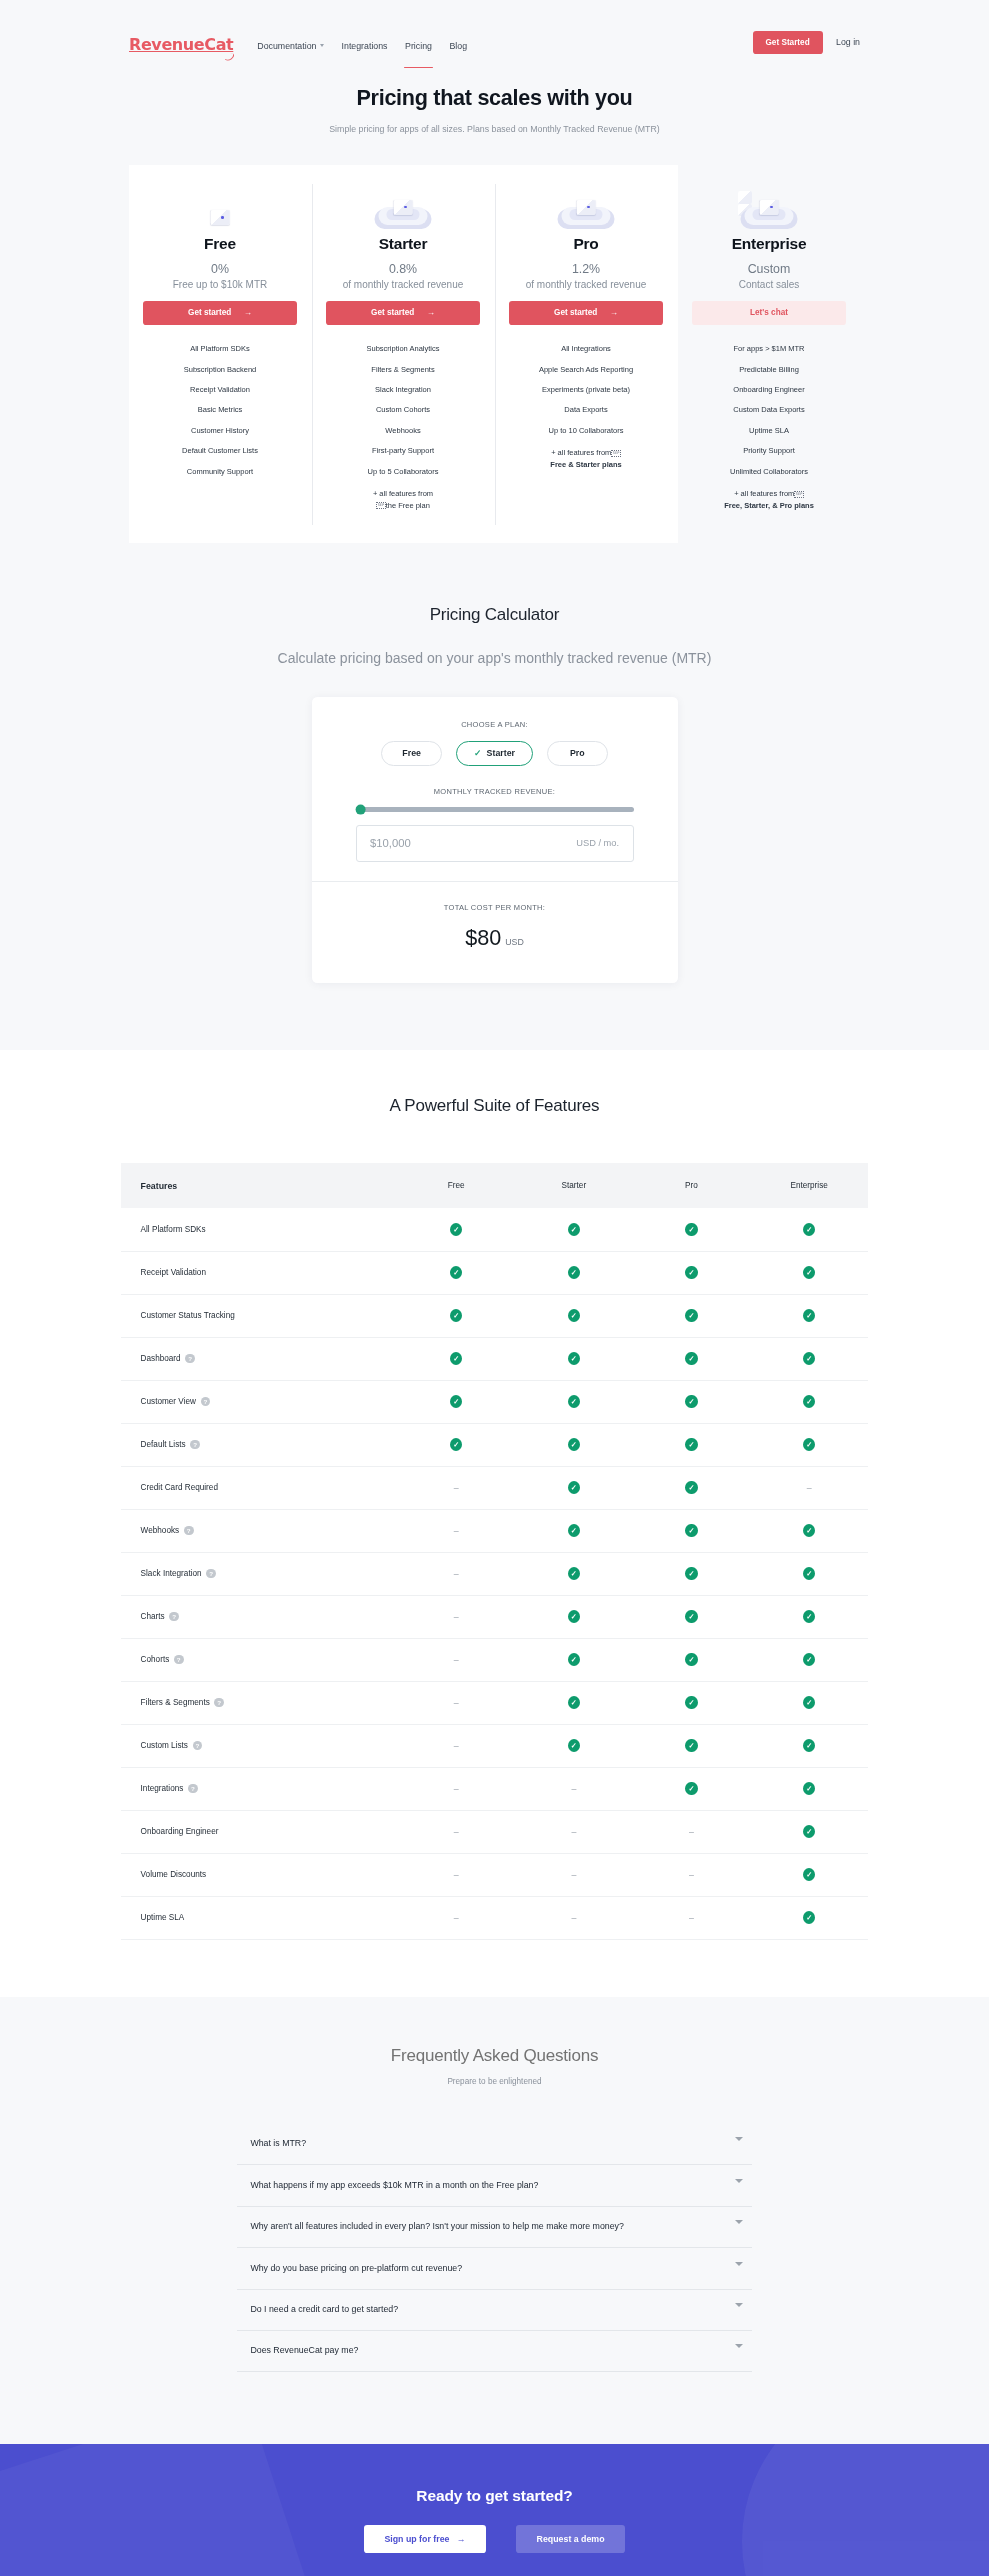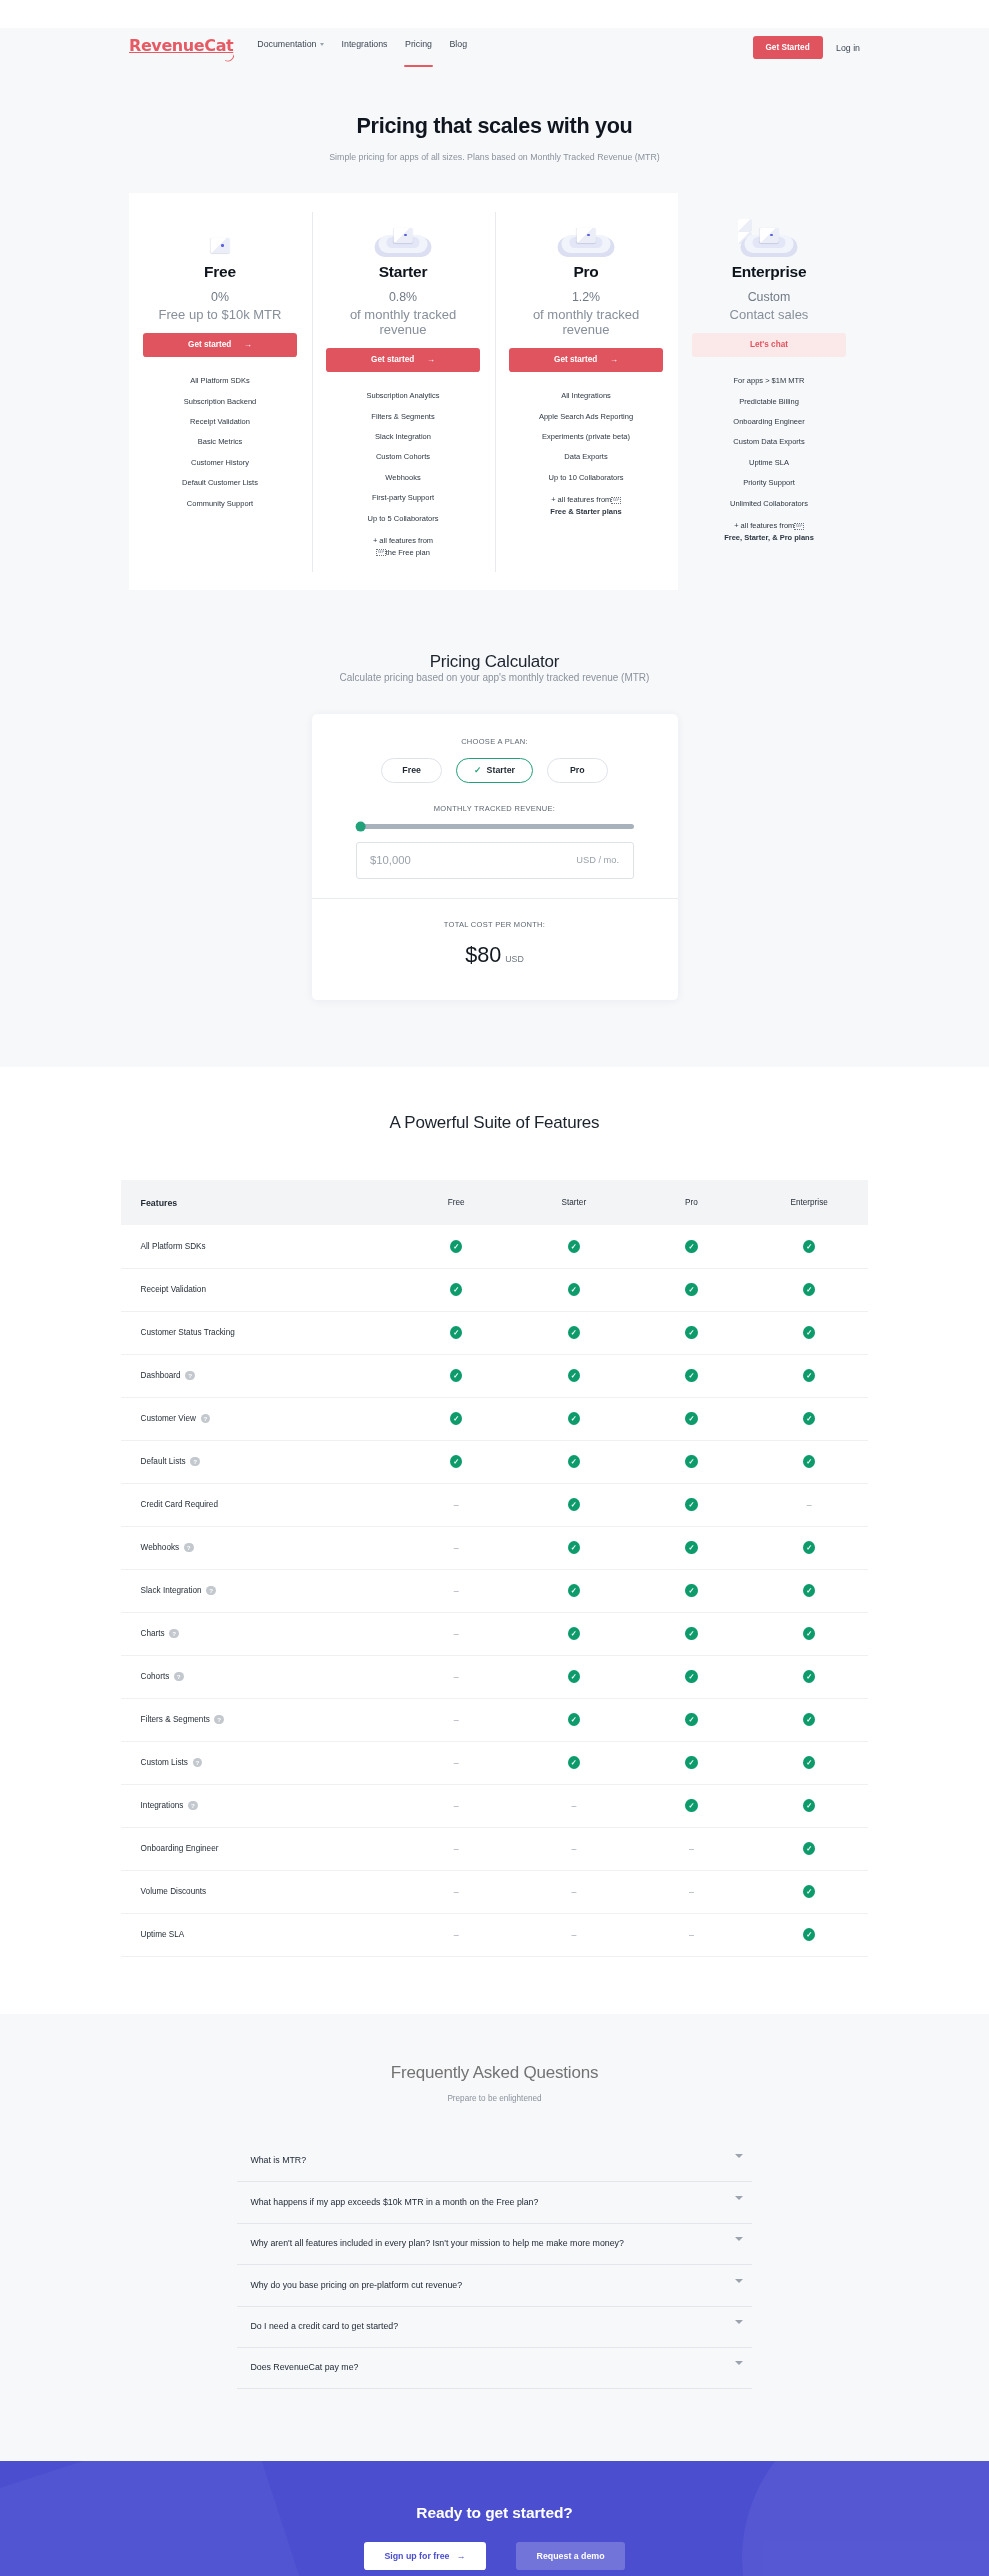--- a/index.html
+++ b/index.html
@@ -10,23 +10,22 @@
     color: #1b2430;
     -webkit-font-smoothing: antialiased;
   }
   .wrap { width: 989px; margin: 0 auto; }
 
   
   .site-header {
     height: 62px;
     background: #f7f8fa;
     display: flex;
-    align-items: flex-start;
+    align-items: flex-end;
     padding: 8px 129px;
-    margin-top: 28px;
   }
   .logo {
     font-family: "DejaVu Sans", sans-serif;
     font-size: 16px;
     font-weight: 700;
     color: #e75a63;
     letter-spacing: -0.4px;
     position: relative;
     white-space: nowrap;
   }
@@ -190,21 +189,21 @@
     letter-spacing: -0.2px;
   }
   .plan-price {
     margin-top: 9.3px;
     font-size: 12.4px;
     color: #707a86;
     font-weight: 400;
   }
   .plan-sub {
     margin-top: 3.6px;
-    font-size: 13px;
+    font-size: 10px;
     color: #868f9a;
   }
   .plan-cta {
     margin-top: 10.3px;
     width: 100%;
     background: #e0545f;
     color: #fff;
     font-size: 8.2px;
     font-weight: 700;
     border: none;
@@ -243,22 +242,22 @@
 
   
   .calc-section { background: #f7f8fa; text-align: center; padding: 0 0 67px; }
   .calc-section h2 {
     font-size: 17px;
     font-weight: 400;
     color: #1c232d;
     letter-spacing: -0.2px;
   }
   .calc-section .sub {
-    margin-top: 0;
-    font-size: 10px;
+    margin-top: 25px;
+    font-size: 14px;
     color: #8b929c;
   }
   .calc-card {
     width: 366px;
     margin: 31px auto 0;
     background: #fff;
     border-radius: 5.2px;
     box-shadow: 0 1px 9.3px rgba(25,35,60,.06);
     text-align: center;
   }

